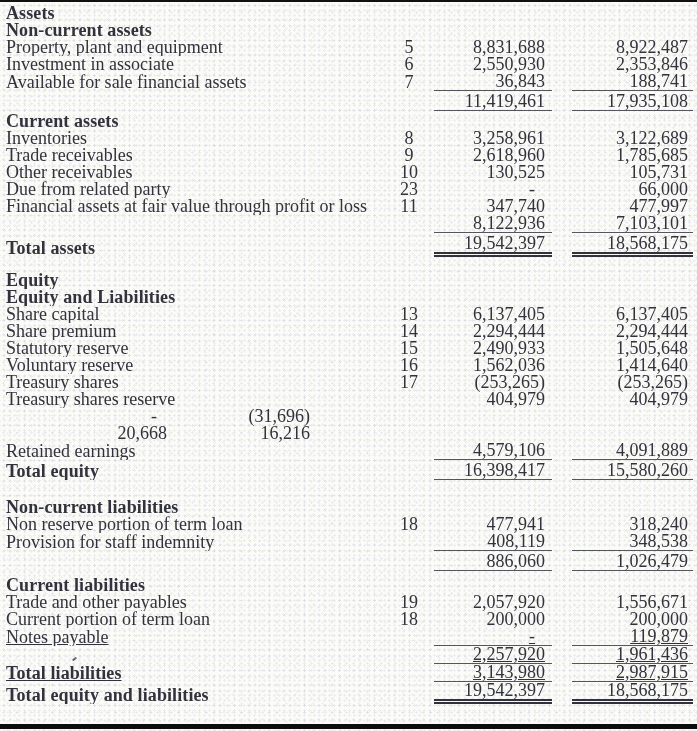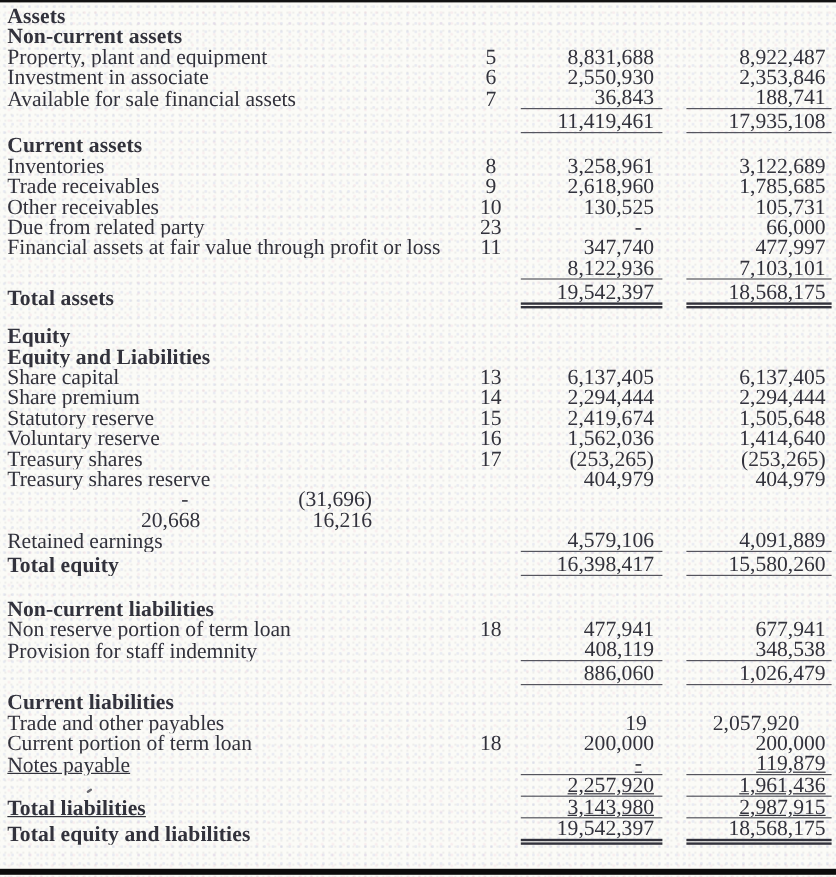--- a/index.html
+++ b/index.html
@@ -160,21 +160,21 @@
       <div class="row">
         <div class="lbl">Share premium</div>
         <div class="note">14</div>
         <div class="v v1">2,294,444</div>
         <div class="gapcol"></div>
         <div class="v v2">2,294,444</div>
       </div>
       <div class="row">
         <div class="lbl">Statutory reserve</div>
         <div class="note">15</div>
-        <div class="v v1">2,419,674</div>
+        <div class="v v1">2,490,933</div>
         <div class="gapcol"></div>
         <div class="v v2">1,505,648</div>
       </div>
       <div class="row">
         <div class="lbl">Voluntary reserve</div>
         <div class="note">16</div>
         <div class="v v1">1,562,036</div>
         <div class="gapcol"></div>
         <div class="v v2">1,414,640</div>
       </div>
@@ -220,21 +220,21 @@
       </div>
       <div class="spacer" style="height: 17px;"></div>
       <div class="row">
         <div class="lbl bold">Non-current liabilities</div>
       </div>
       <div class="row">
         <div class="lbl">Non reserve portion of term loan</div>
         <div class="note">18</div>
         <div class="v v1">477,941</div>
         <div class="gapcol"></div>
-        <div class="v v2">677,941</div>
+        <div class="v v2">318,240</div>
       </div>
       <div class="row ruled">
         <div class="lbl">Provision for staff indemnity</div>
         <div class="note"></div>
         <div class="v v1 r1">408,119</div>
         <div class="gapcol"></div>
         <div class="v v2 r1">348,538</div>
       </div>
       <div class="row ruled">
         <div class="lbl"></div>
@@ -245,20 +245,21 @@
       </div>
       <div class="spacer" style="height: 4px;"></div>
       <div class="row">
         <div class="lbl bold">Current liabilities</div>
       </div>
       <div class="row">
         <div class="lbl">Trade and other payables</div>
         <div class="note">19</div>
         <div class="v v1">2,057,920</div>
         <div class="gapcol"></div>
+        <div class="v v2">1,556,671</div>
       </div>
       <div class="row">
         <div class="lbl">Current portion of term loan</div>
         <div class="note">18</div>
         <div class="v v1">200,000</div>
         <div class="gapcol"></div>
         <div class="v v2">200,000</div>
       </div>
       <div class="row ruled tight">
         <div class="lbl">Notes payable</div>

